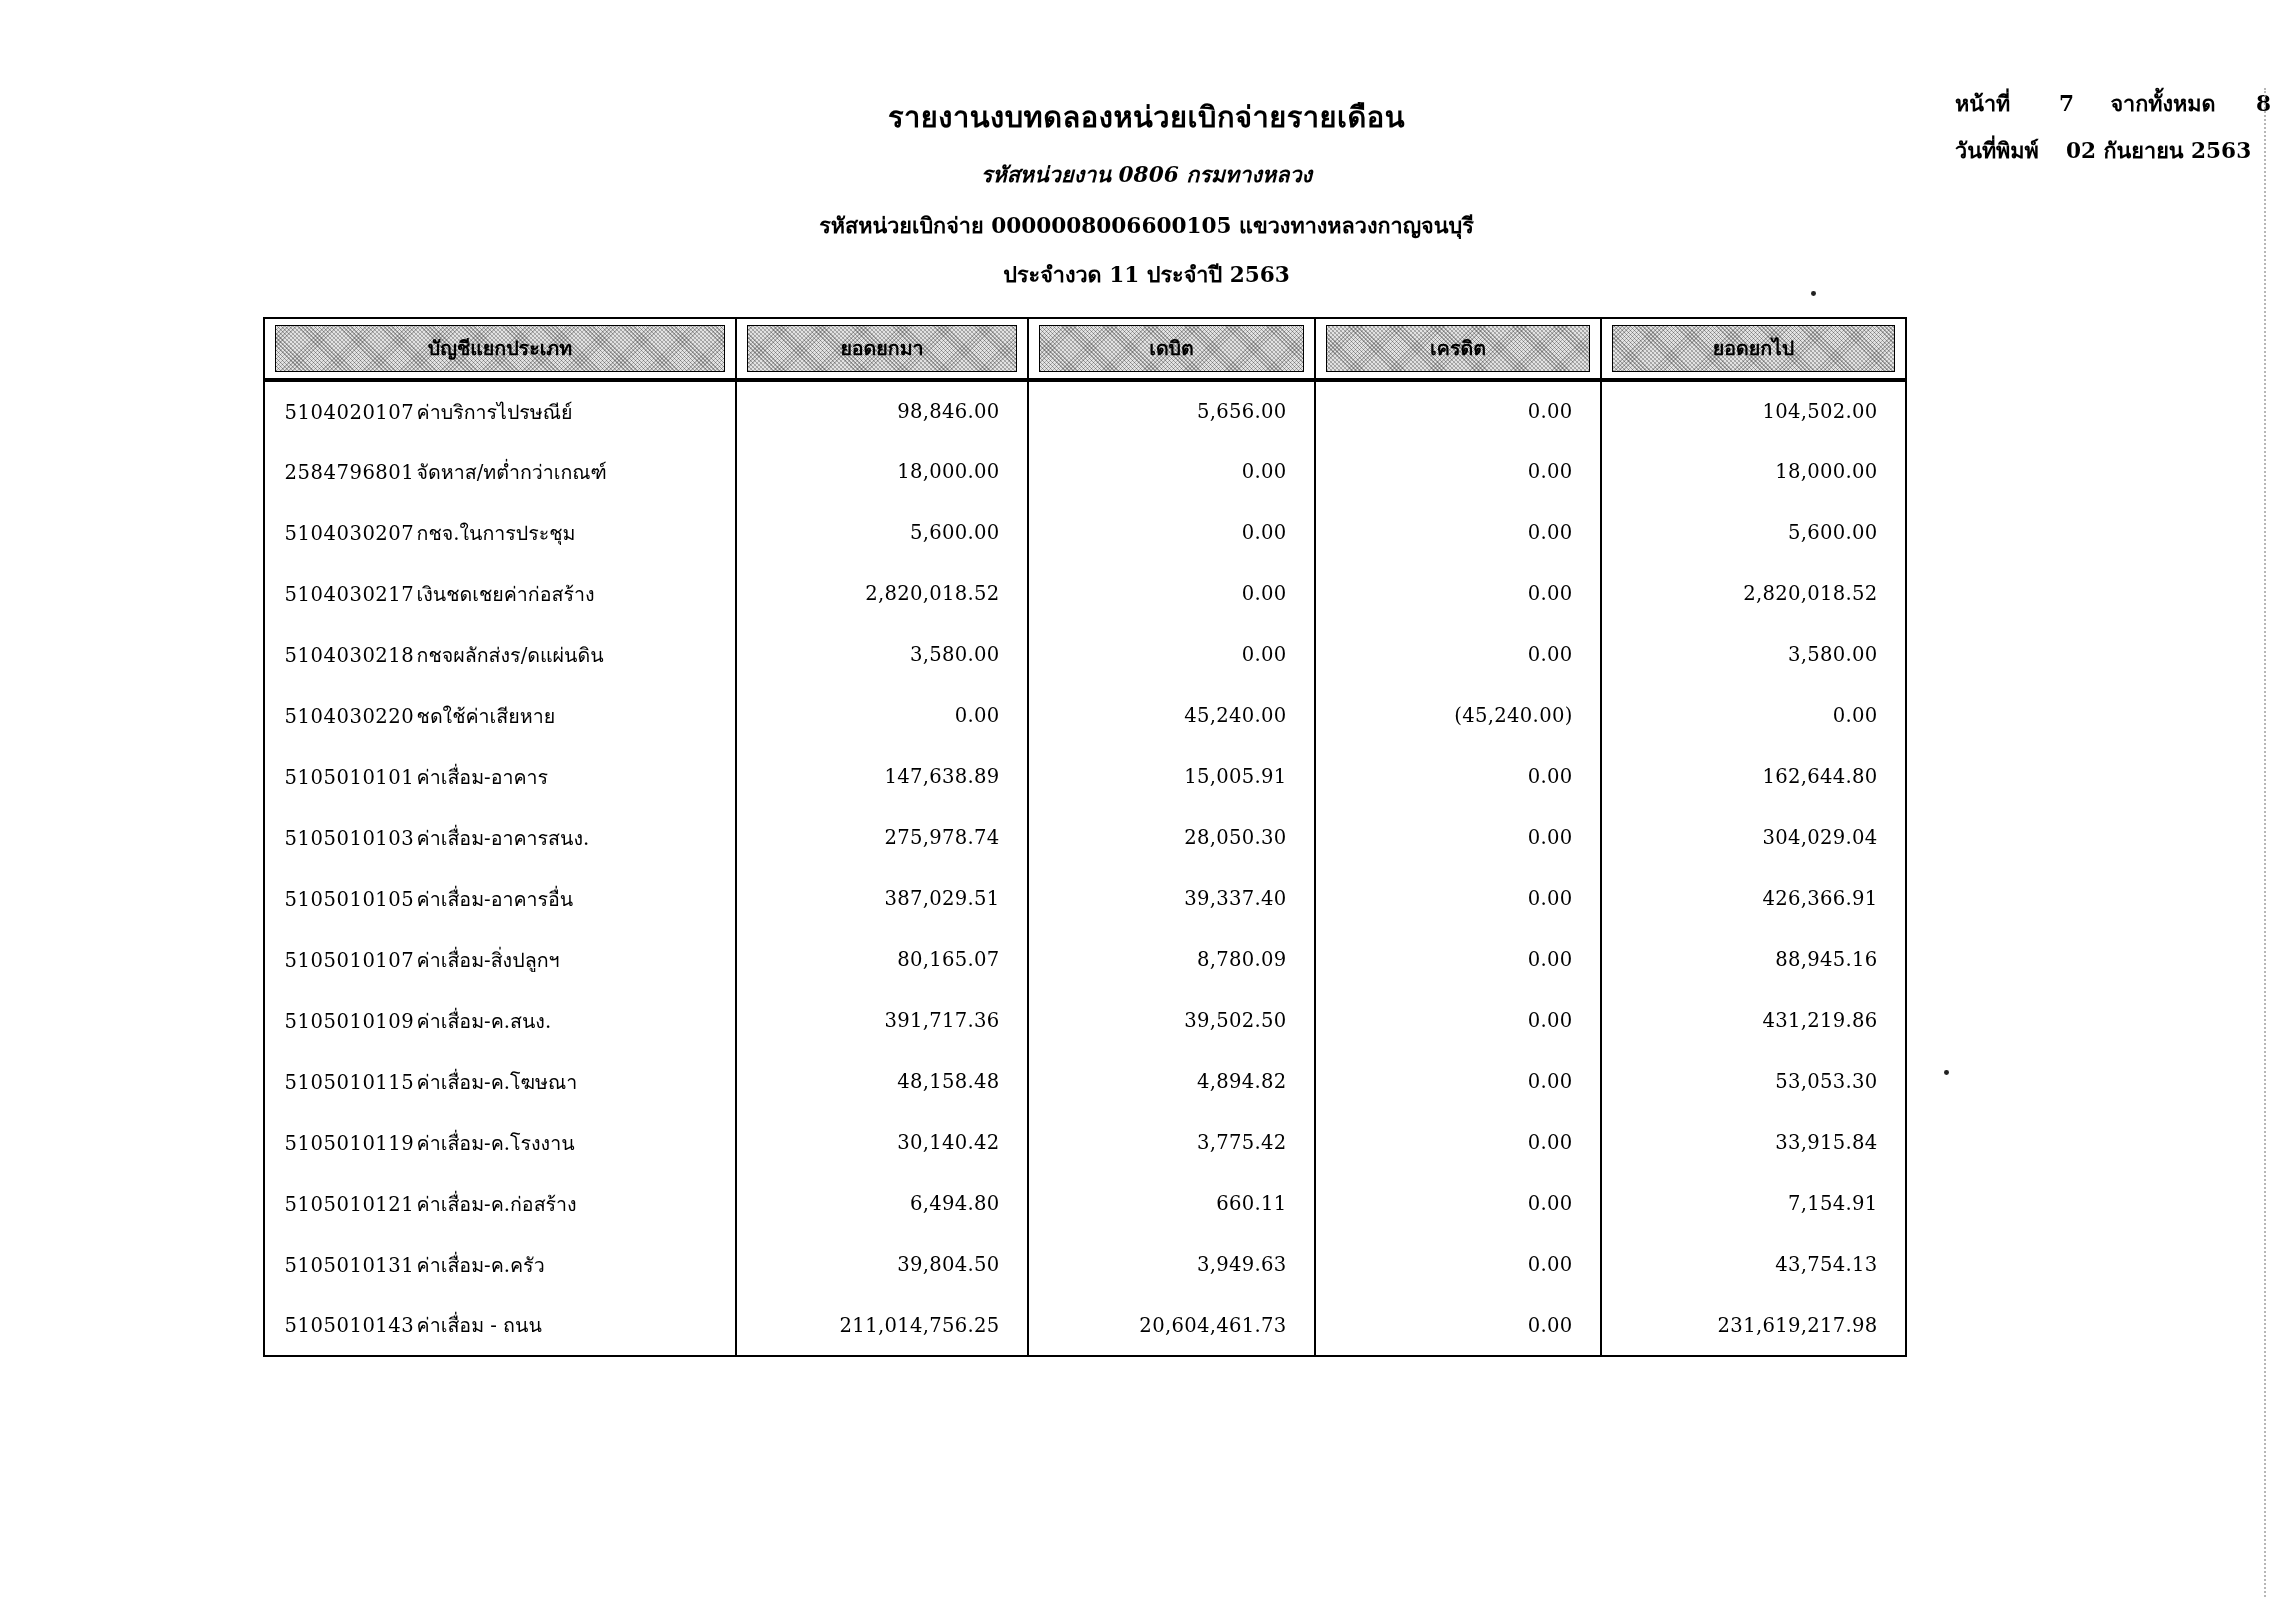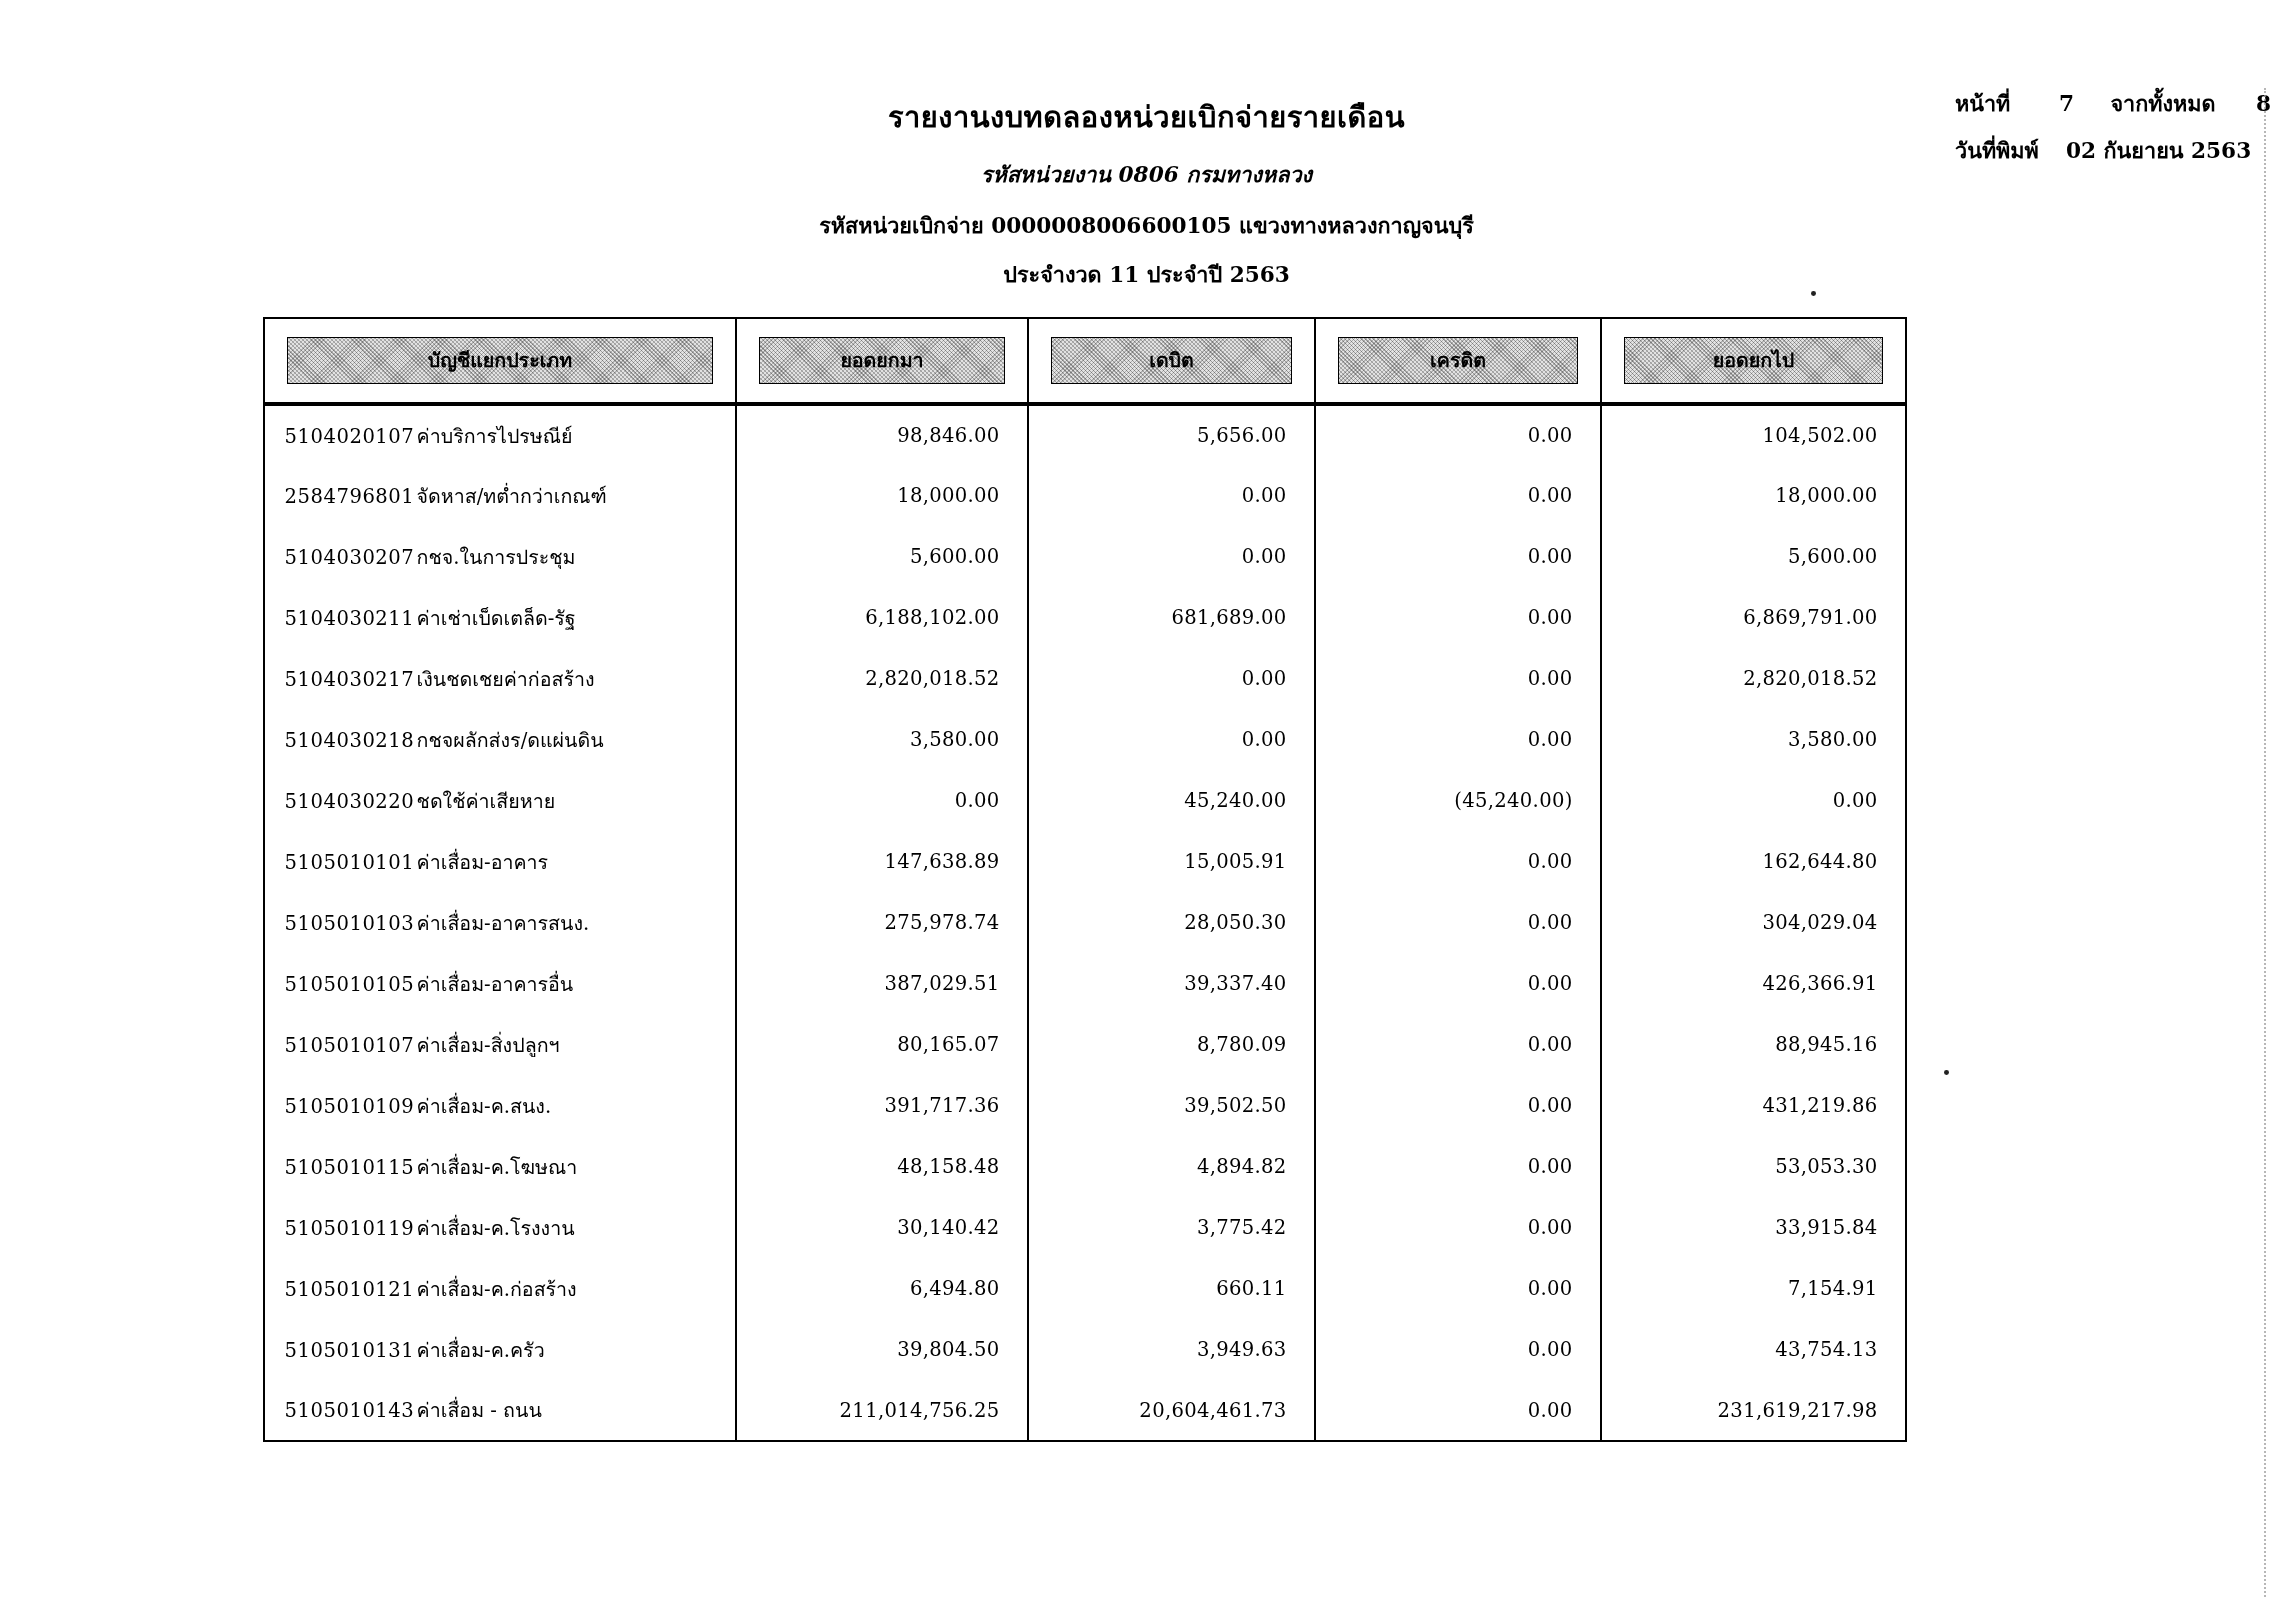--- a/index.html
+++ b/index.html
@@ -21,21 +21,21 @@
   .page-info .gap-b{margin-left:29px;}
   .page-info .gap-c{margin-left:33px;}
   .page-info .gap-d{margin-left:19.6px;}
   
   table.report{
     position:absolute;left:263px;top:317px;
     border-collapse:collapse;table-layout:fixed;
     font-size:19.6px;
   }
   table.report,table.report th,table.report td{border:2px solid #000;}
-  table.report thead th{border-bottom:4.9px solid #000;padding:12px;height:59px;vertical-align:middle;}
+  table.report thead th{border-bottom:4.9px solid #000;padding:0;height:59px;vertical-align:middle;}
   table.report tbody td{border-top:none;border-bottom:none;}
   table.report tbody tr{height:61px;}
   .hdr-shade{
     margin:4.9px 9.8px;height:45px;line-height:45px;
     border:1px solid #000;
     background-color:#e2e2e2;
     background-image:
       repeating-linear-gradient(45deg, rgba(0,0,0,.30) 0 1px, rgba(0,0,0,0) 1px 2.9px),
       repeating-linear-gradient(-45deg, rgba(0,0,0,.22) 0 1px, rgba(0,0,0,0) 1px 2.9px);
     font-weight:bold;text-align:center;font-size:19.6px;
@@ -115,27 +115,20 @@
         <td class="num">18,000.00</td>
       </tr>
       <tr>
         <td class="acct"><span class="code">5104030207</span><span>กชจ.ในการประชุม</span></td>
         <td class="num">5,600.00</td>
         <td class="num">0.00</td>
         <td class="num">0.00</td>
         <td class="num">5,600.00</td>
       </tr>
       <tr>
-        <td class="acct"><span class="code">5104030211</span><span>ค่าเช่าเบ็ดเตล็ด-รัฐ</span></td>
-        <td class="num">6,188,102.00</td>
-        <td class="num">681,689.00</td>
-        <td class="num">0.00</td>
-        <td class="num">6,869,791.00</td>
-      </tr>
-      <tr>
         <td class="acct"><span class="code">5104030217</span><span>เงินชดเชยค่าก่อสร้าง</span></td>
         <td class="num">2,820,018.52</td>
         <td class="num">0.00</td>
         <td class="num">0.00</td>
         <td class="num">2,820,018.52</td>
       </tr>
       <tr>
         <td class="acct"><span class="code">5104030218</span><span>กชจผลักส่งร/ดแผ่นดิน</span></td>
         <td class="num">3,580.00</td>
         <td class="num">0.00</td>

